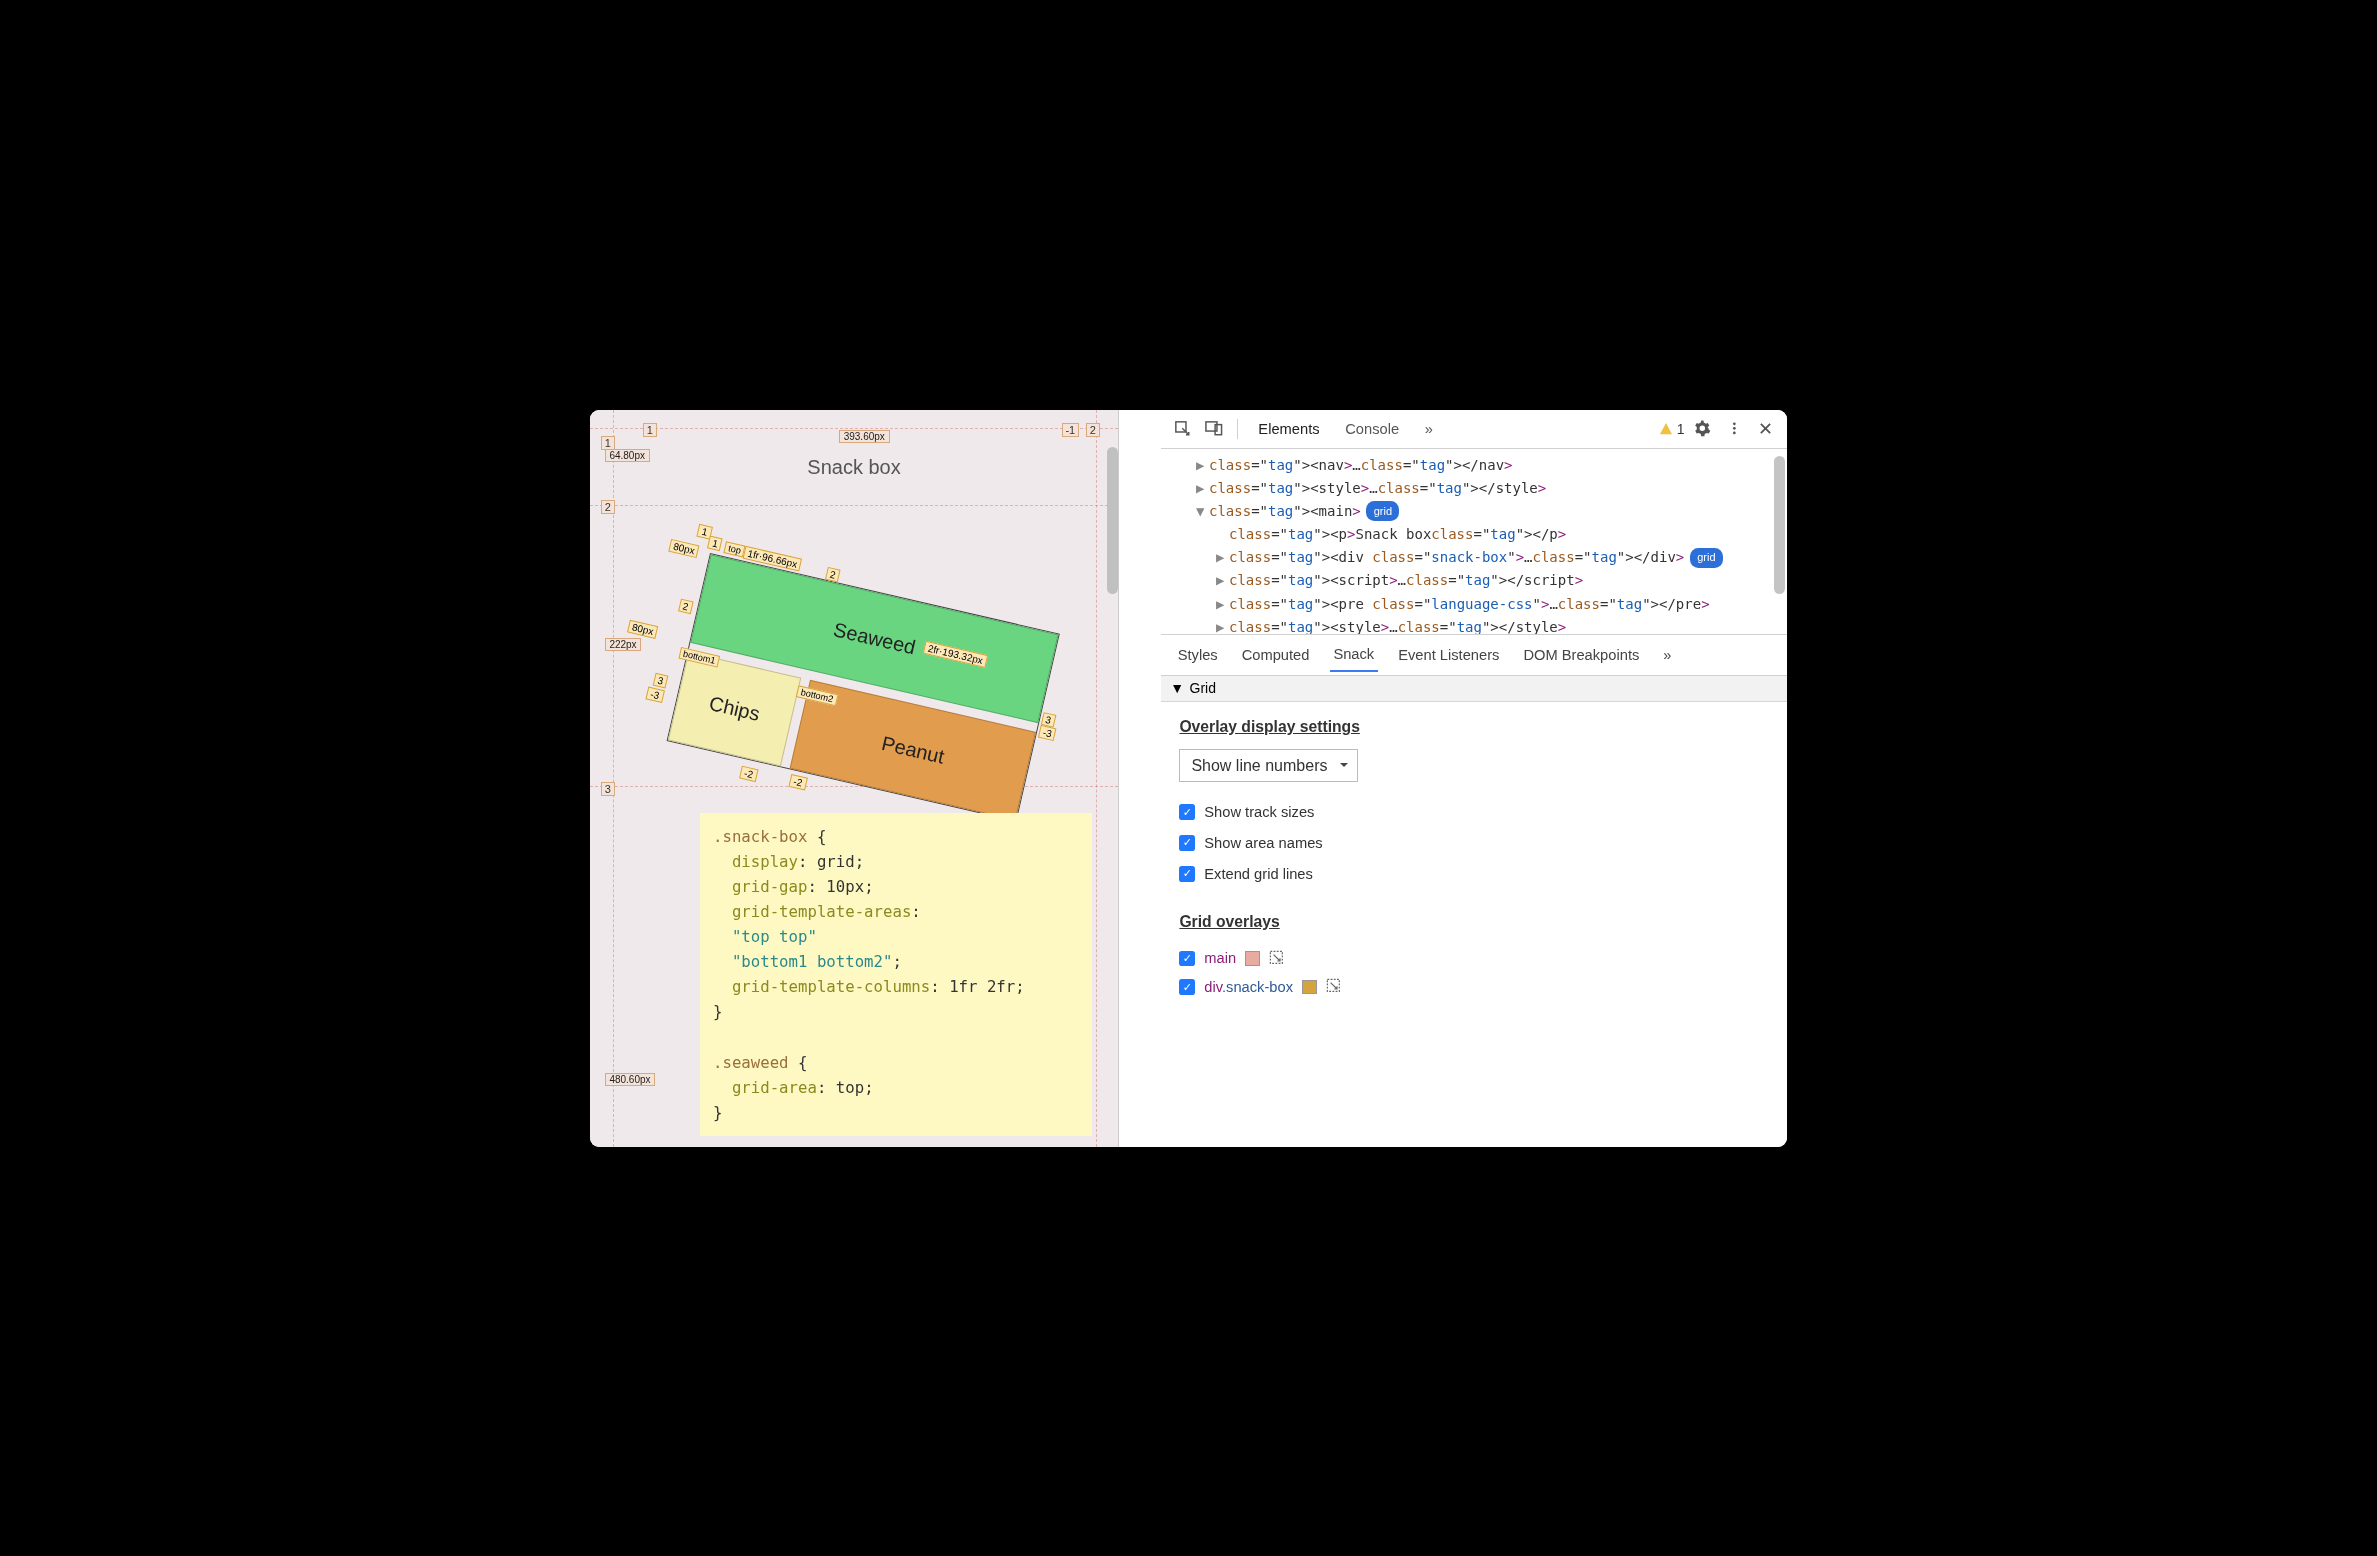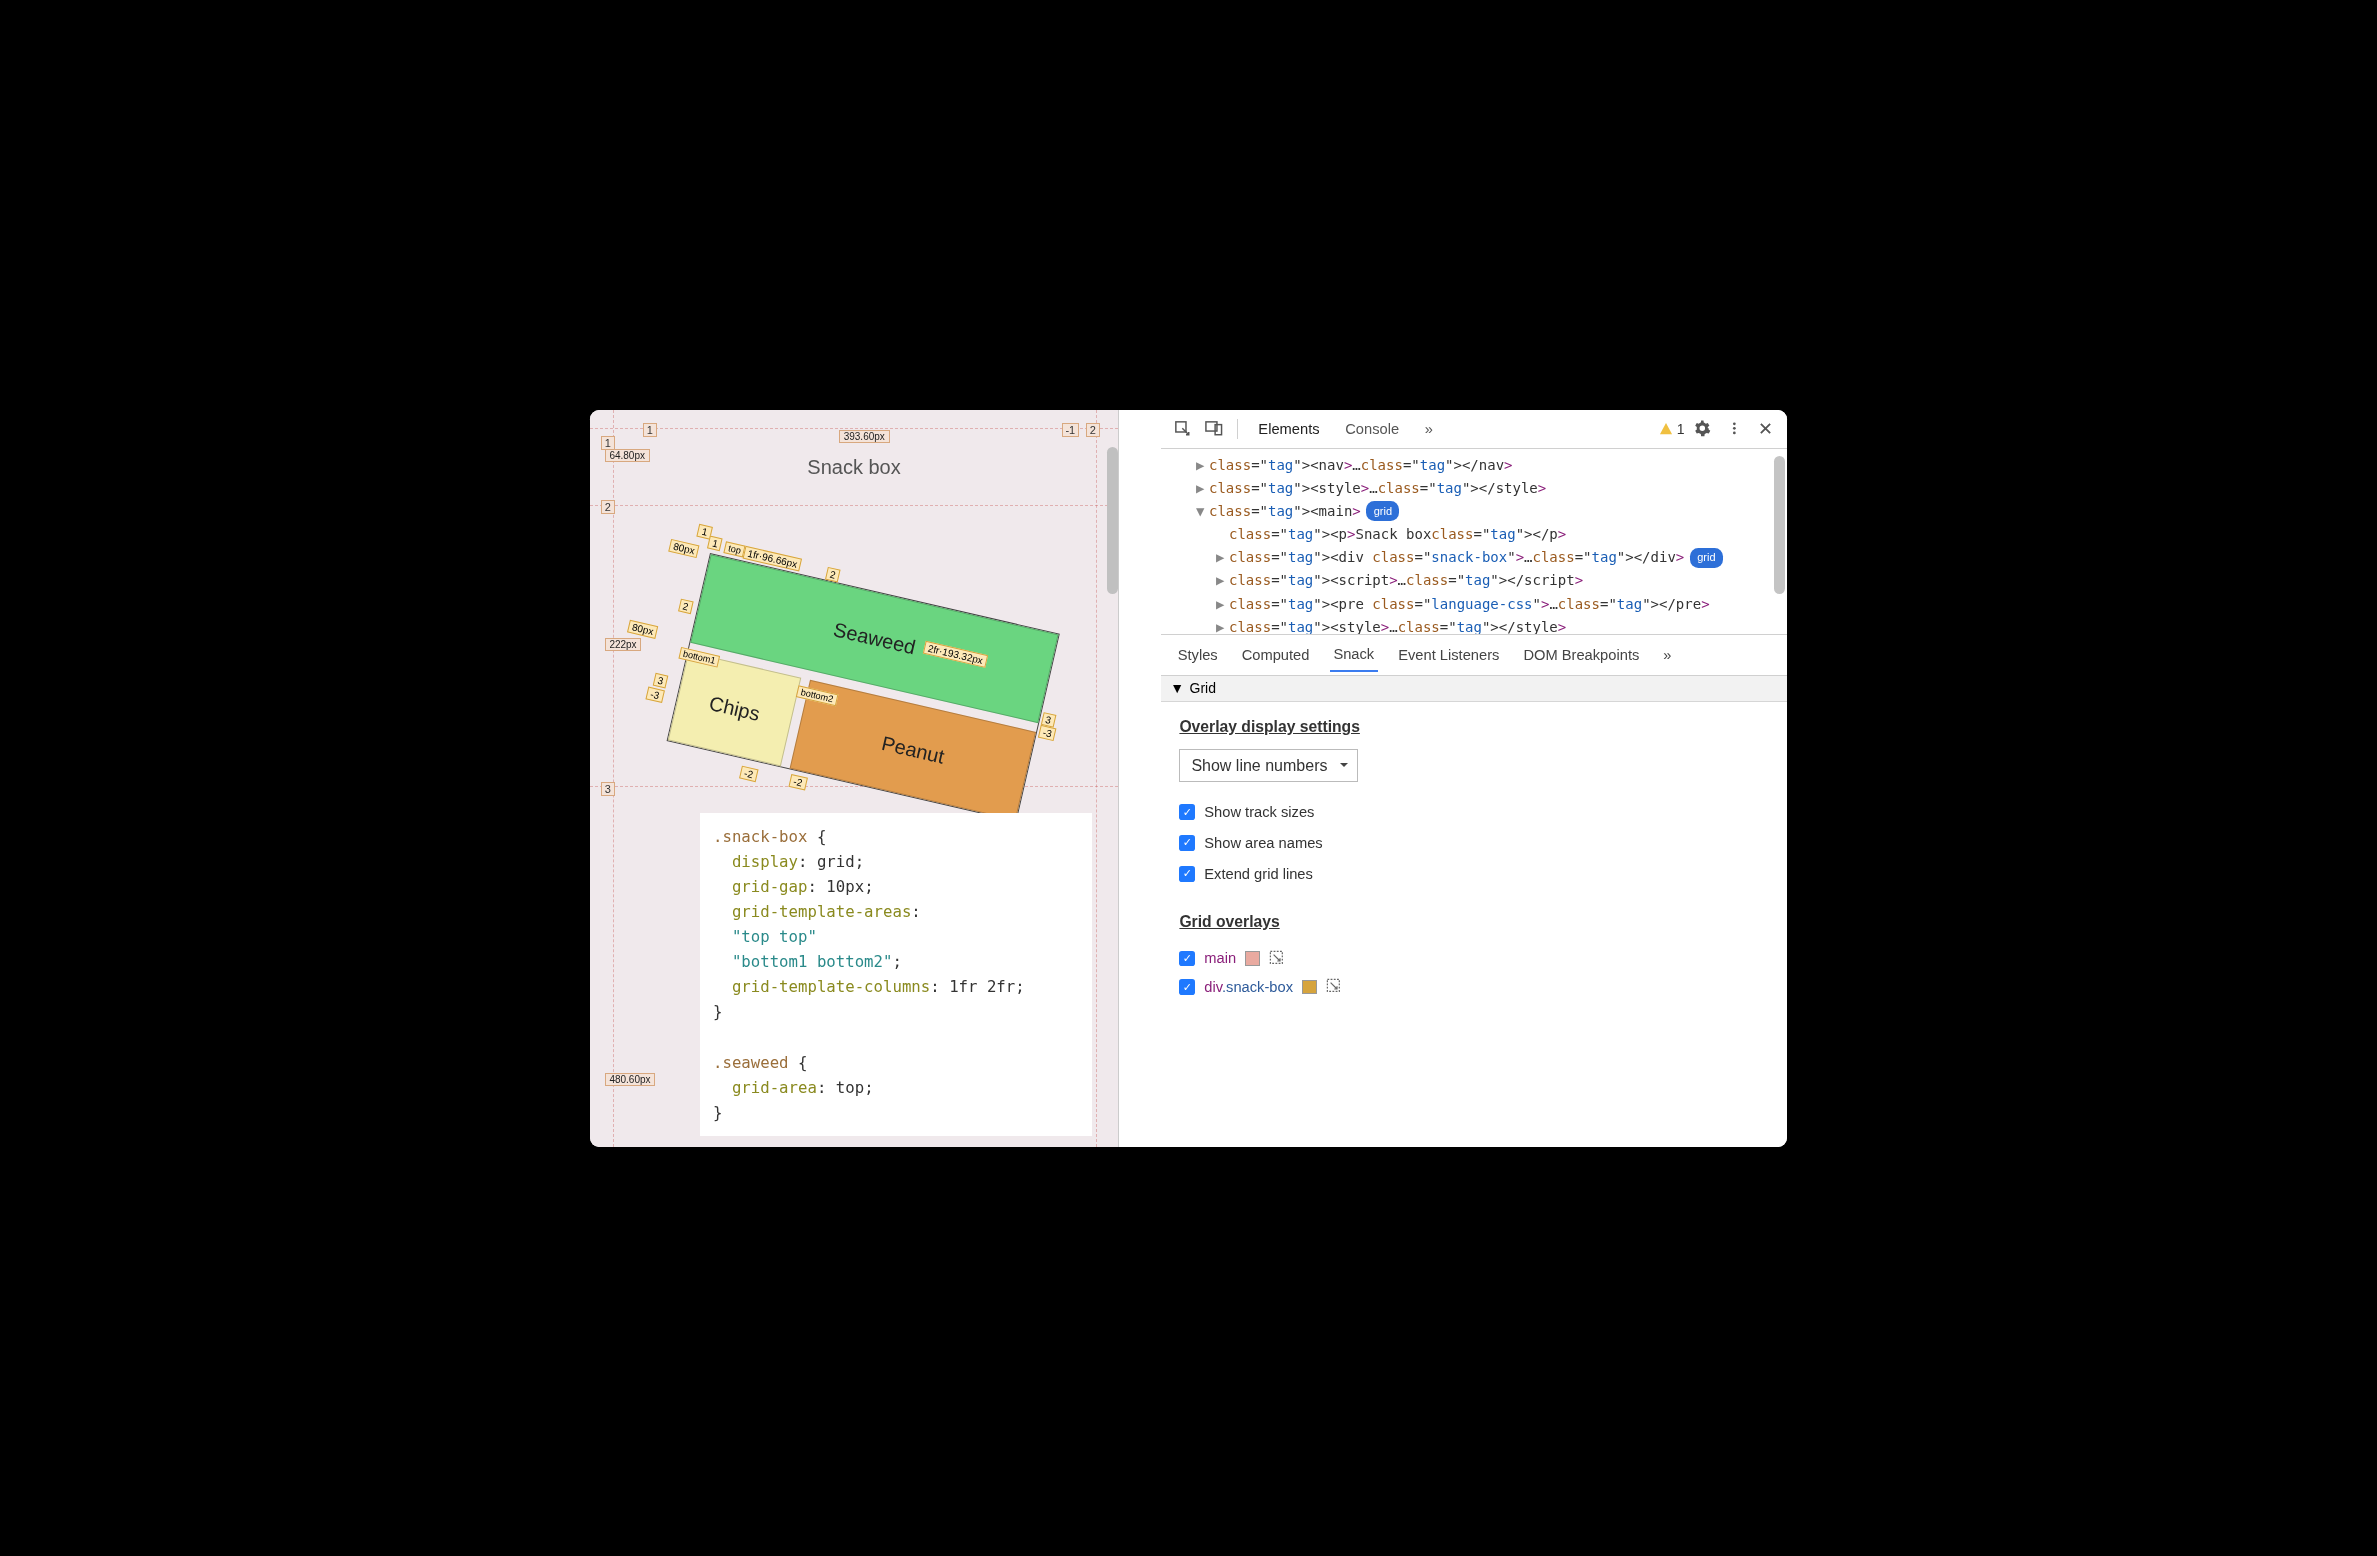--- a/index.html
+++ b/index.html
@@ -95,21 +95,21 @@
       border: 0.9px solid #d6a43d;
       padding: 0 2.8px;
       color: #000;
     }
     
     .codeblock {
       position: absolute;
       top: 403px;
       left: 110px;
       right: 26px;
-      background: #ffffff;
+      background: #fef9c3;
       padding: 11px 13px;
       font-family: "Menlo", "Consolas", monospace;
       font-size: 15.7px;
       line-height: 1.6;
       color: #333;
       white-space: pre;
     }
     .sel { color: #9a6e3a; }
     .prop { color: #8a8a1f; }
     .val { color: #333; }

